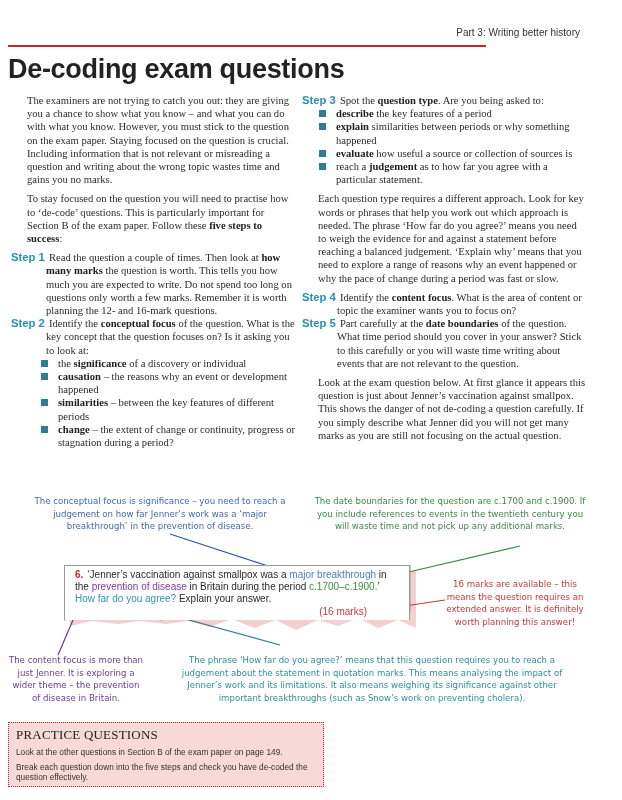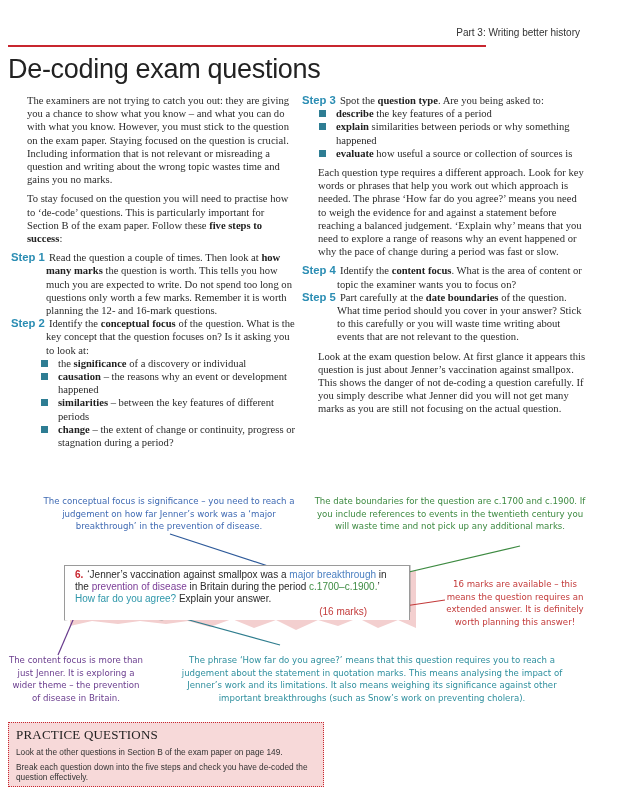--- a/index.html
+++ b/index.html
@@ -1,32 +1,32 @@
 <!DOCTYPE html>
 <html><head>
 <meta charset="utf-8">
 <style>
   html, body { margin:0; padding:0; background:#fff; }
   body { width:622px; height:800px; position:relative; overflow:hidden; font-family:"Liberation Serif", serif; color:#2a2a2a; }
   .running-head { position:absolute; right:42px; top:27px; font-family:"Liberation Sans", sans-serif; font-size:10px; color:#333; }
   .rule { position:absolute; left:8px; top:45px; width:478px; height:2px; background:#c8262f; }
-  .title { position:absolute; left:8px; top:54px; font-family:"Liberation Sans", sans-serif; font-size:27px; font-weight:normal; color:#222; letter-spacing:-0.3px; margin:0; }
+  .title { position:absolute; left:8px; top:54px; font-family:"Liberation Sans", sans-serif; font-size:27px; font-weight:bold; color:#222; letter-spacing:-0.3px; margin:0; }
   .col { position:absolute; font-size:10.6px; line-height:13.2px; }
   .col-left { left:11px; top:94px; width:285px; }
   .col-right { left:302px; top:94px; width:284px; }
   p { margin:0 0 6px 16px; }
   .step { margin:0; padding-left:35px; text-indent:-35px; }
   .step-label { font-family:"Liberation Sans", sans-serif; font-weight:bold; color:#2b8db3; font-size:11.3px; margin-right:4px;text-align:right; }
   ul.bullets { list-style:none; margin:0 0 0 17px; padding:0; }
   ul.bullets li { position:relative; padding-left:17px; margin:0; }
   ul.bullets li::before { content:""; position:absolute; left:0; top:3px; width:7px; height:7px; background:#2e7d93; }
   .left-steps ul.bullets { margin-left:30px; }
   b { font-weight:bold; color:#222; }
   .note { position:absolute; font-family:"DejaVu Sans", sans-serif; font-size:8.6px; line-height:12.5px; text-align:center; font-style:normal; }
-  .note-blue { color:#3f6ab3; left:39px; top:495px; width:260px; }
+  .note-blue { color:#3f6ab3; left:30px; top:495px; width:260px; }
   .note-green { color:#3d8a41; left:310px; top:495px; width:280px; }
   .note-red { color:#c33a3a; left:442px; top:578px; width:146px; }
   .note-purple { color:#6a3d8e; left:8px; top:654px; width:136px; }
   .note-teal { color:#2f8f9e; left:178px; top:654px; width:388px; }
   .qbox { position:absolute; left:64px; top:565px; width:346px; height:55px; background:#fff; border:1px solid #9a9a9a; border-bottom:none; font-family:"Liberation Sans", sans-serif; font-size:10px; line-height:12.2px; padding:3px 8px 0 10px; box-sizing:border-box; }
   .qnum { color:#c8262f; font-weight:bold; margin-right:4px; }
   .q-blue { color:#4a7fc1; }
   .q-purple { color:#7b3d97; }
   .q-green { color:#3e8c43; }
   .q-teal { color:#2f97aa; }
@@ -57,20 +57,21 @@
     </ul>
   </div>
 </div>
 
 <div class="col col-right">
   <p class="step"><span class="step-label">Step 3</span><span>Spot the </span><b>question type</b><span>. Are you being asked to:</span></p>
   <ul class="bullets" style="margin-bottom:6px;">
     <li><span></span><b>describe</b><span> the key features of a period</span></li>
     <li><span></span><b>explain</b><span> similarities between periods or why something happened</span></li>
     <li><span></span><b>evaluate</b><span> how useful a source or collection of sources is</span></li>
+    <li><span>reach a </span><b>judgement</b><span> as to how far you agree with a particular statement.</span></li>
   </ul>
   <p>Each question type requires a different approach. Look for key words or phrases that help you work out which approach is needed. The phrase ‘How far do you agree?’ means you need to weigh the evidence for and against a statement before reaching a balanced judgement. ‘Explain why’ means that you need to explore a range of reasons why an event happened or why the pace of change during a period was fast or slow.</p>
   <p class="step"><span class="step-label">Step 4</span><span>Identify the </span><b>content focus</b><span>. What is the area of content or topic the examiner wants you to focus on?</span></p>
   <p class="step" style="margin-bottom:6px;"><span class="step-label">Step 5</span><span>Part carefully at the </span><b>date boundaries</b><span> of the question. What time period should you cover in your answer? Stick to this carefully or you will waste time writing about events that are not relevant to the question.</span></p>
   <p>Look at the exam question below. At first glance it appears this question is just about Jenner’s vaccination against smallpox. This shows the danger of not de-coding a question carefully. If you simply describe what Jenner did you will not get many marks as you are still not focusing on the actual question.</p>
 </div>
 
 <div class="note note-blue">The conceptual focus is significance – you need to reach a judgement on how far Jenner’s work was a ‘major breakthrough’ in the prevention of disease.</div>
 <div class="note note-green">The date boundaries for the question are c.1700 and c.1900. If you include references to events in the twentieth century you will waste time and not pick up any additional marks.</div>
 

